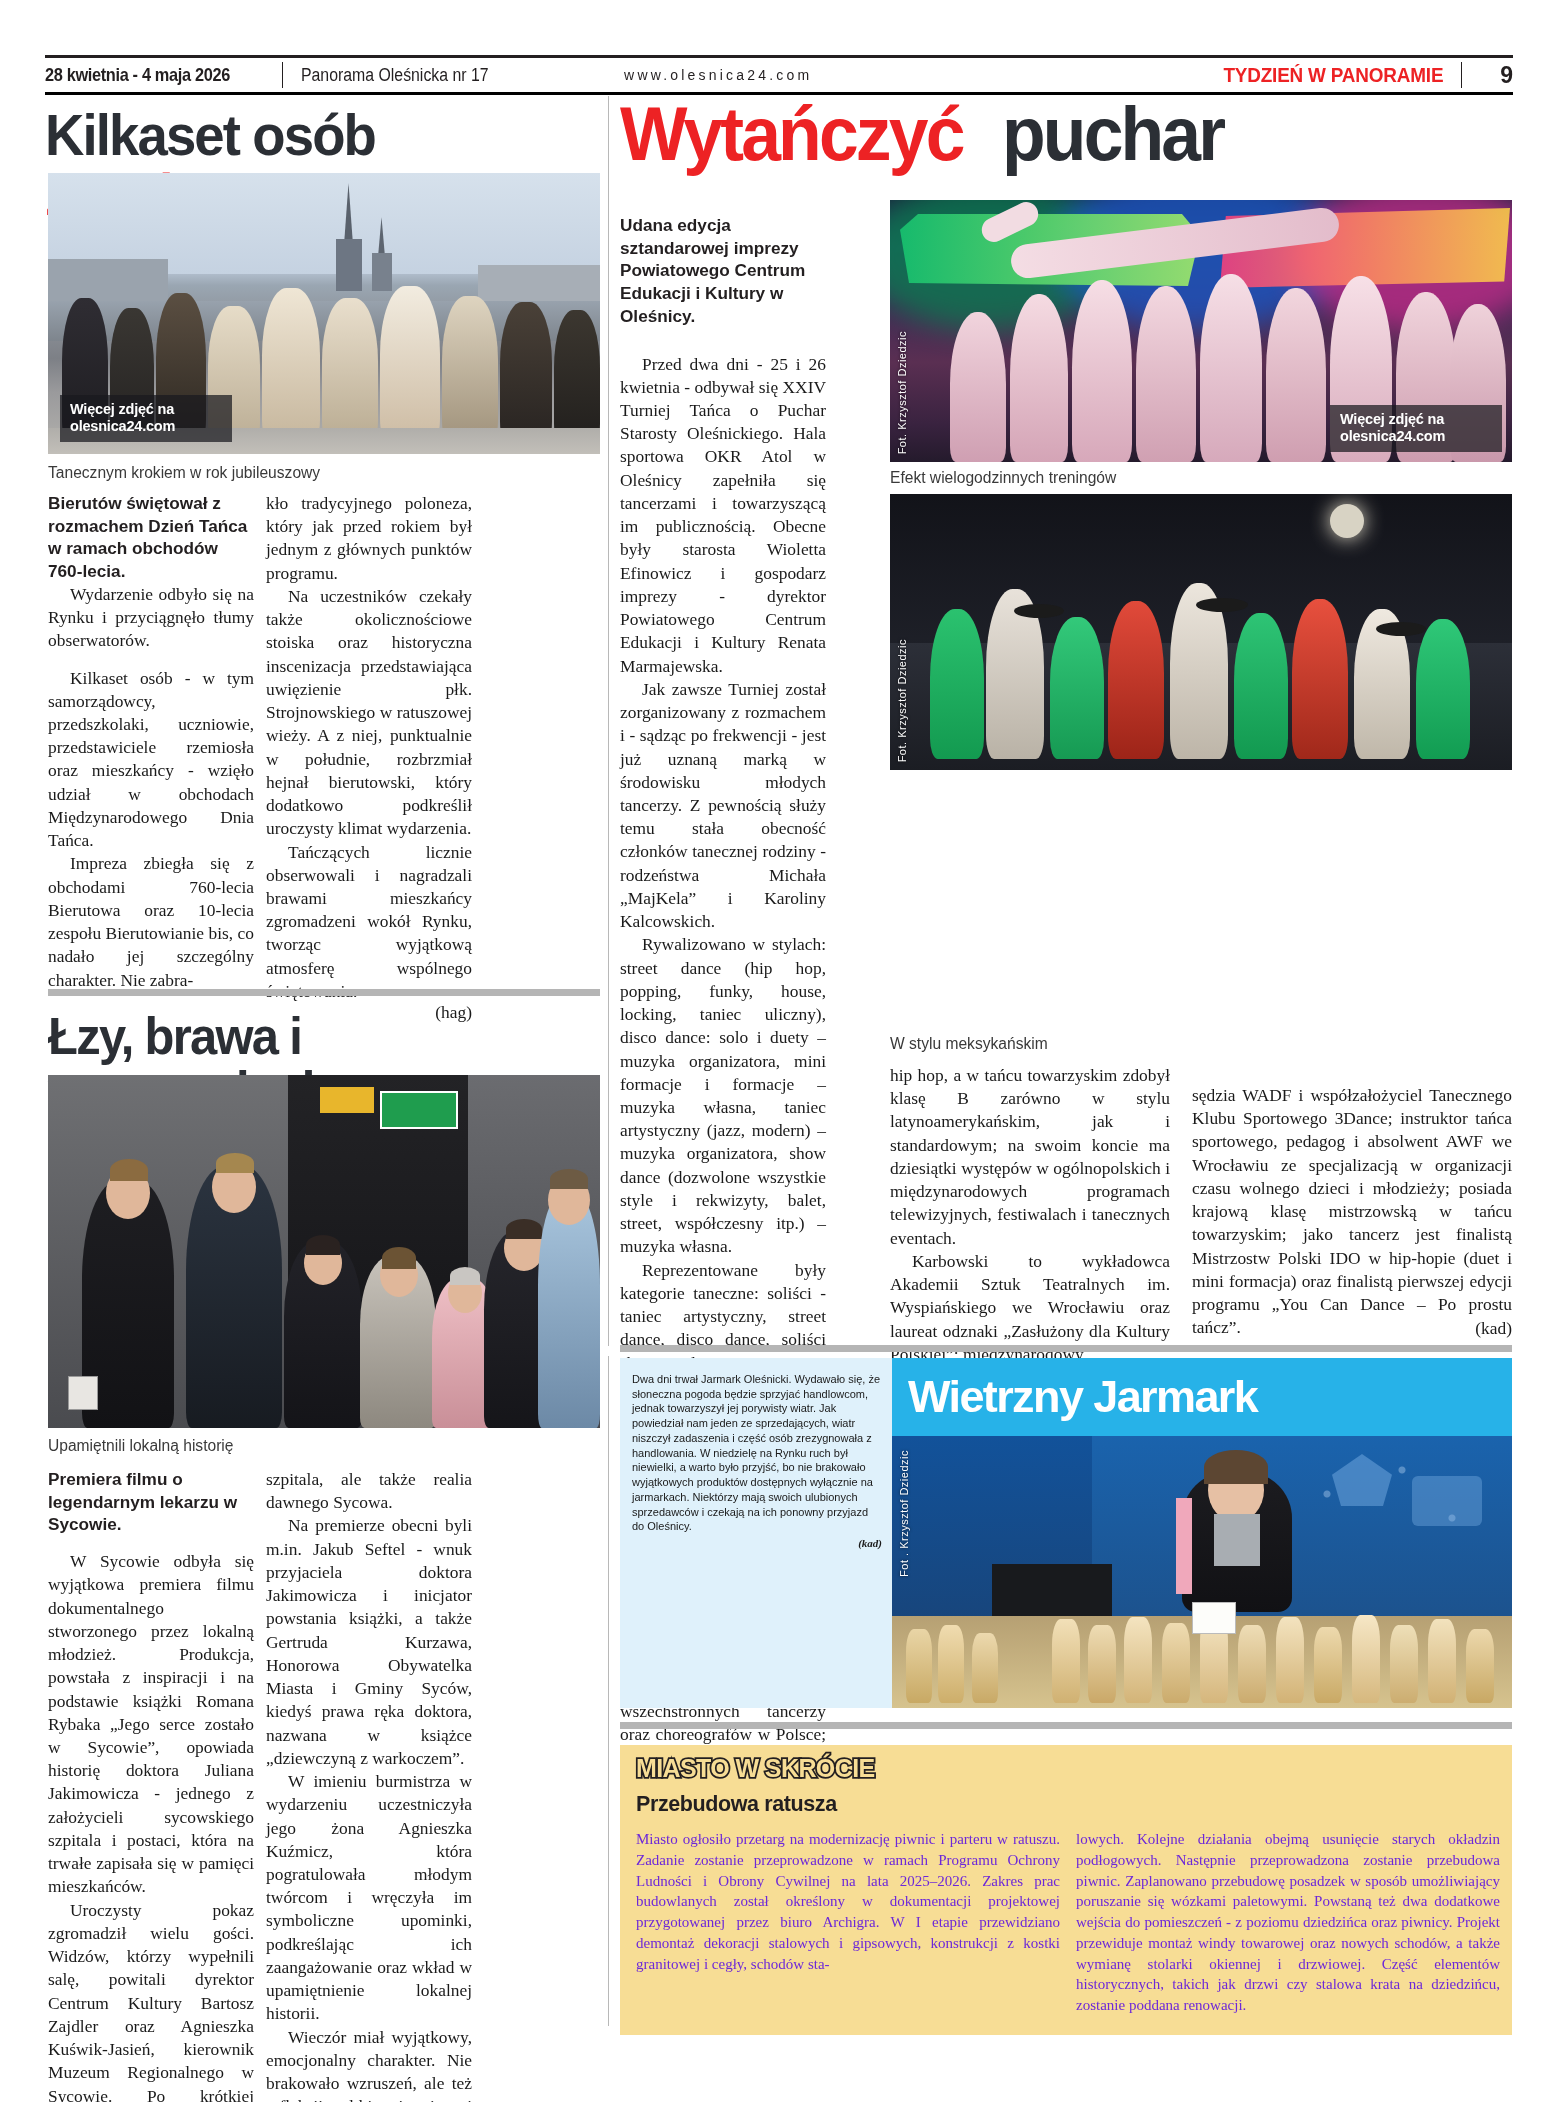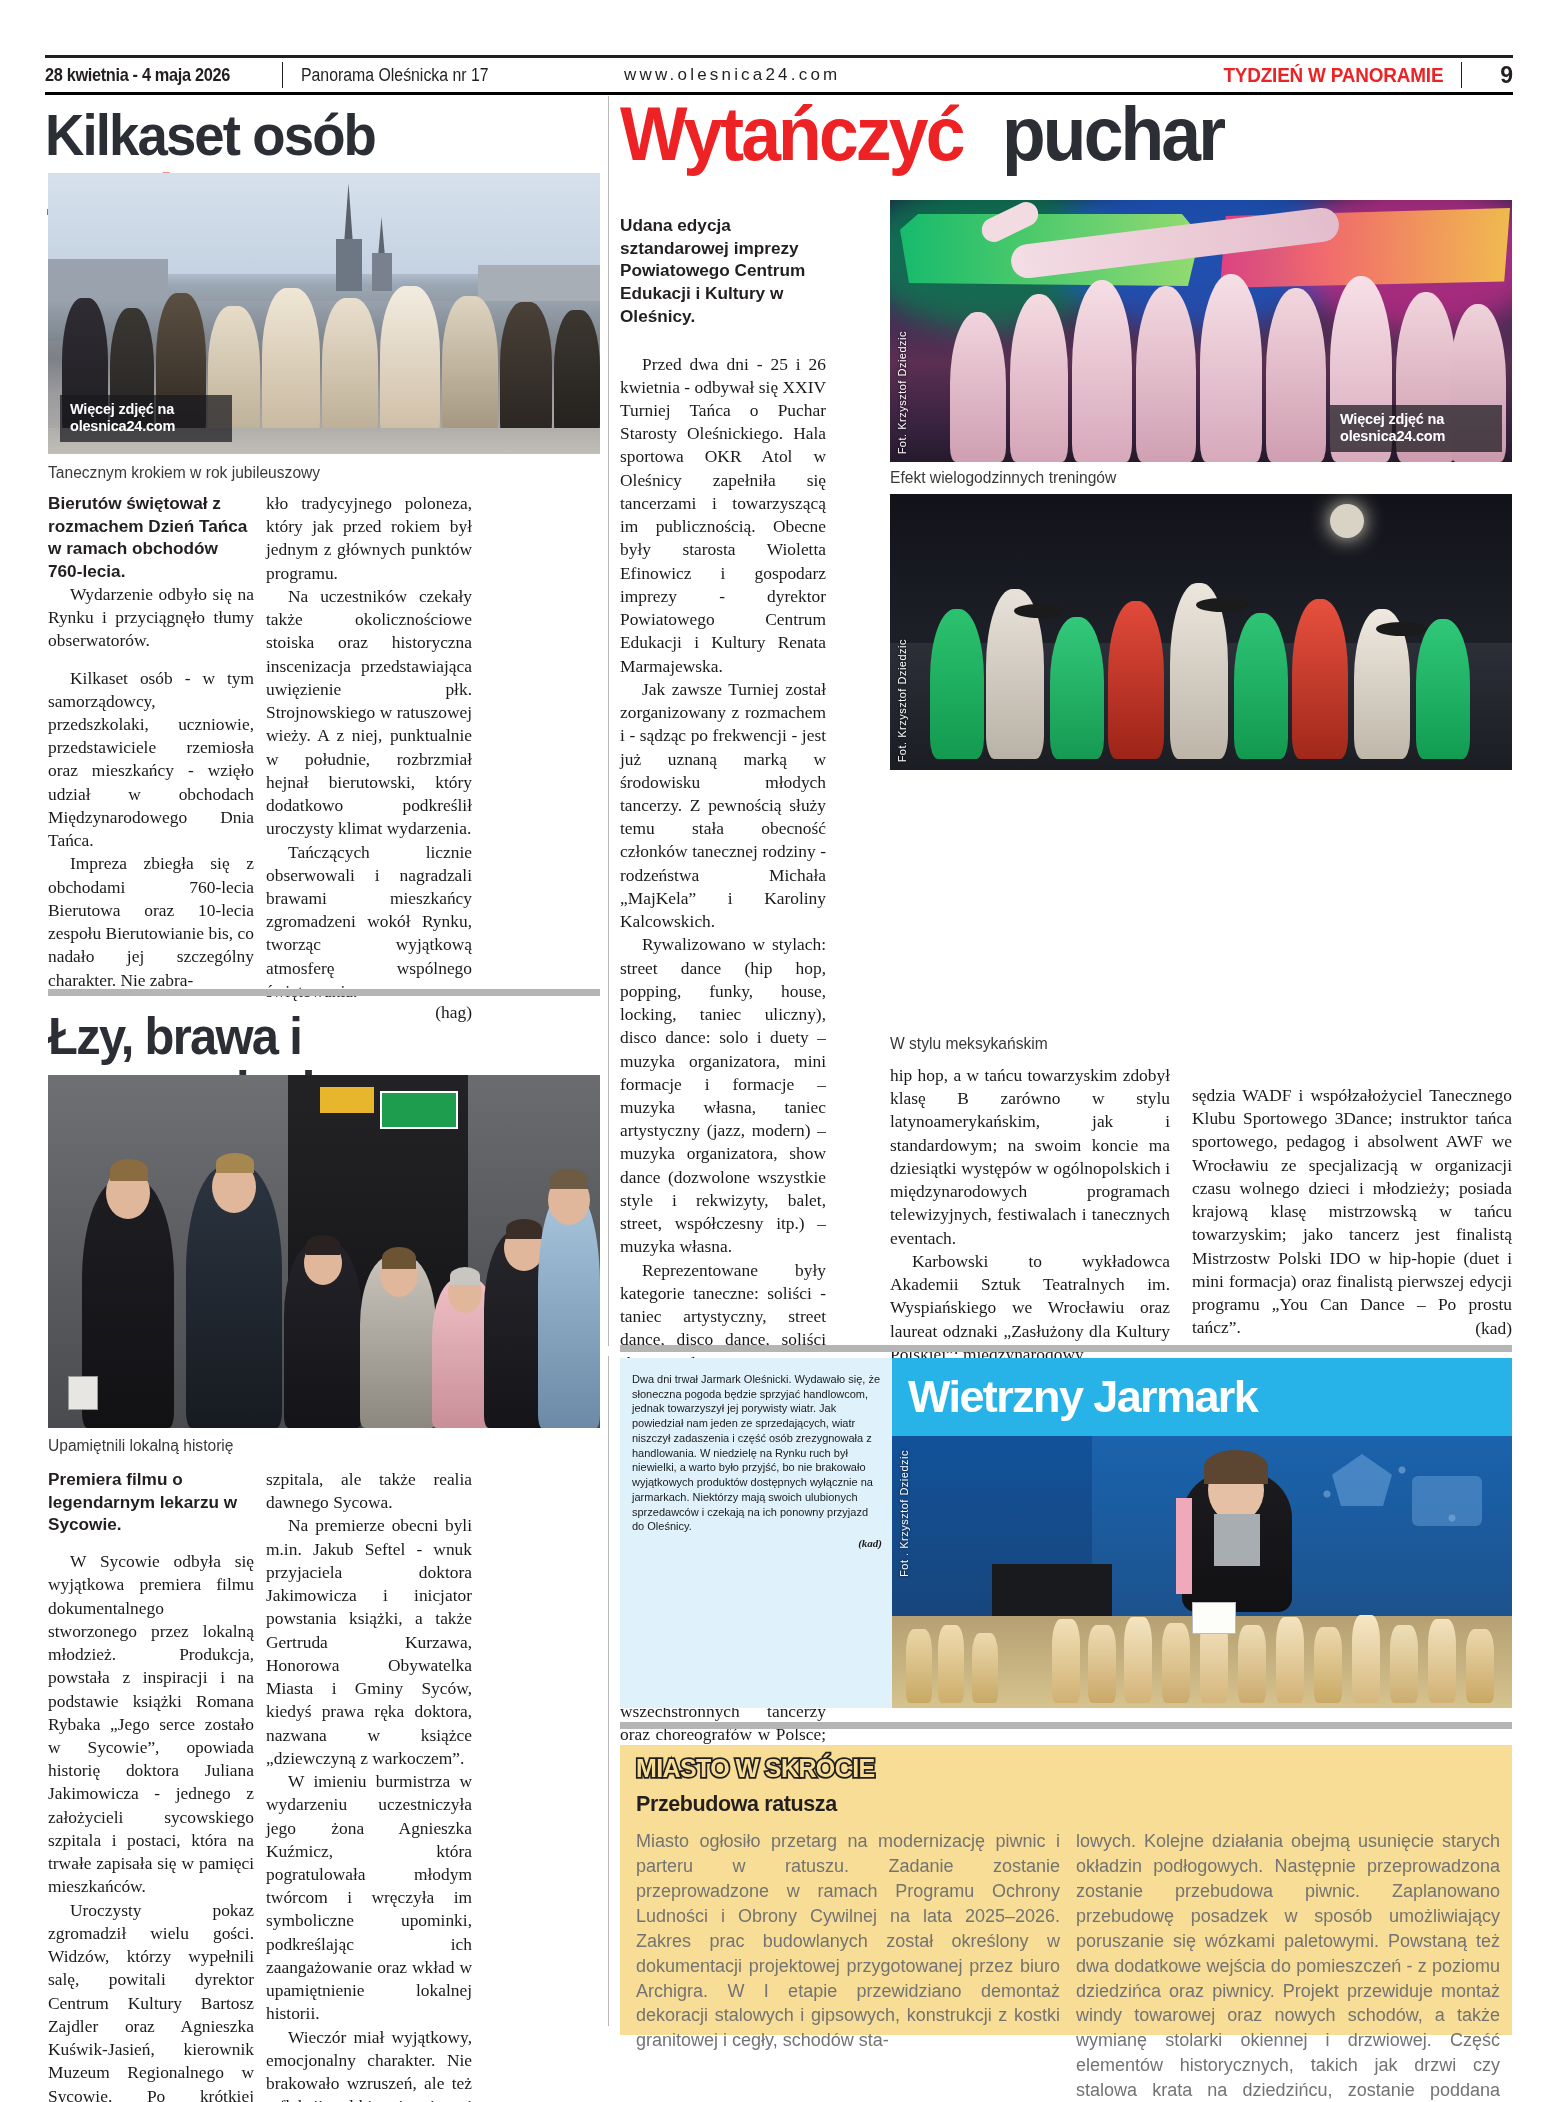--- a/index.html
+++ b/index.html
@@ -21,21 +21,21 @@
     display: flex; align-items: center;
     font-family: "Liberation Sans", sans-serif;
   }
   .mh-date {
     font-weight: bold; font-size: 19px; letter-spacing: -0.4px;
     transform: scaleX(0.86); transform-origin: left center; white-space: nowrap;
     padding-right: 4px;
   }
   .mh-sep { width: 1px; background: #231f20; height: 26px; margin: 0 18px; }
   .mh-paper { font-size: 18px; transform: scaleX(0.88); transform-origin: left center; white-space: nowrap; }
-  .mh-url { font-size: 17px; letter-spacing: 3.2px; margin-left: 110px; white-space: nowrap; }
+  .mh-url { font-size: 14px; letter-spacing: 3.2px; margin-left: 110px; white-space: nowrap; }
   .mh-spacer { flex: 1; }
   .mh-section {
     color: #ed2224; font-weight: bold; font-size: 21px; letter-spacing: -0.2px;
     transform: scaleX(0.9); transform-origin: right center; white-space: nowrap;
   }
   .mh-pagenum { font-weight: bold; font-size: 23px; margin-left: 20px; }
 
   
   .hl-huge {
     font-family: "Liberation Sans", sans-serif; font-weight: bold;
@@ -105,22 +105,22 @@
     font-family: "Liberation Sans", sans-serif; font-weight: bold;
     font-size: 25px; letter-spacing: -0.6px; color: #f7dd95;
     -webkit-text-stroke: 3.5px #231f20; paint-order: stroke fill;
     text-shadow: none;
   }
   .miasto-sub {
     position: absolute; font-family: "Liberation Sans", sans-serif;
     font-weight: bold; font-size: 21.5px; color: #231f20; letter-spacing: -0.4px;
   }
   .miasto-text {
-    position: absolute; font-family: Liberation Sans, sans-serif;
-    font-size: 18px; line-height: 1.385; color: #737373; text-align: justify;
+    position: absolute; font-family: Liberation Serif, serif;
+    font-size: 15px; line-height: 1.385; color: #6d28d9; text-align: justify;
   }
 
   
   .ph-crowd {
     background:
       linear-gradient(180deg,#cfd9e4 0%, #c2cedd 22%, #b9c6d6 34%, #9aa6b2 40%, #8d939a 52%, #7d8086 66%, #9a9a9c 78%, #b4b2ae 100%);
   }
   .ph-crowd .sky { position:absolute; left:0; top:0; width:100%; height:36%;
     background:linear-gradient(180deg,#d6e1ec,#c5d2e1); }
   .ph-crowd .spire { position:absolute; background:#6d7683; }

